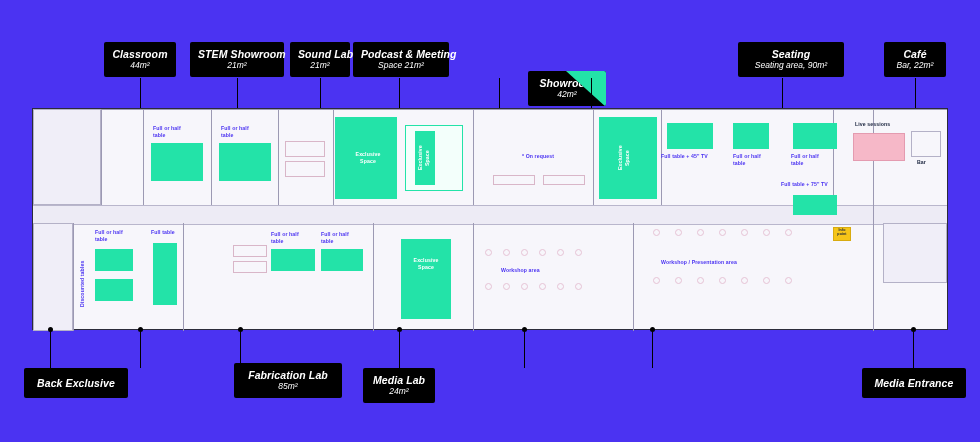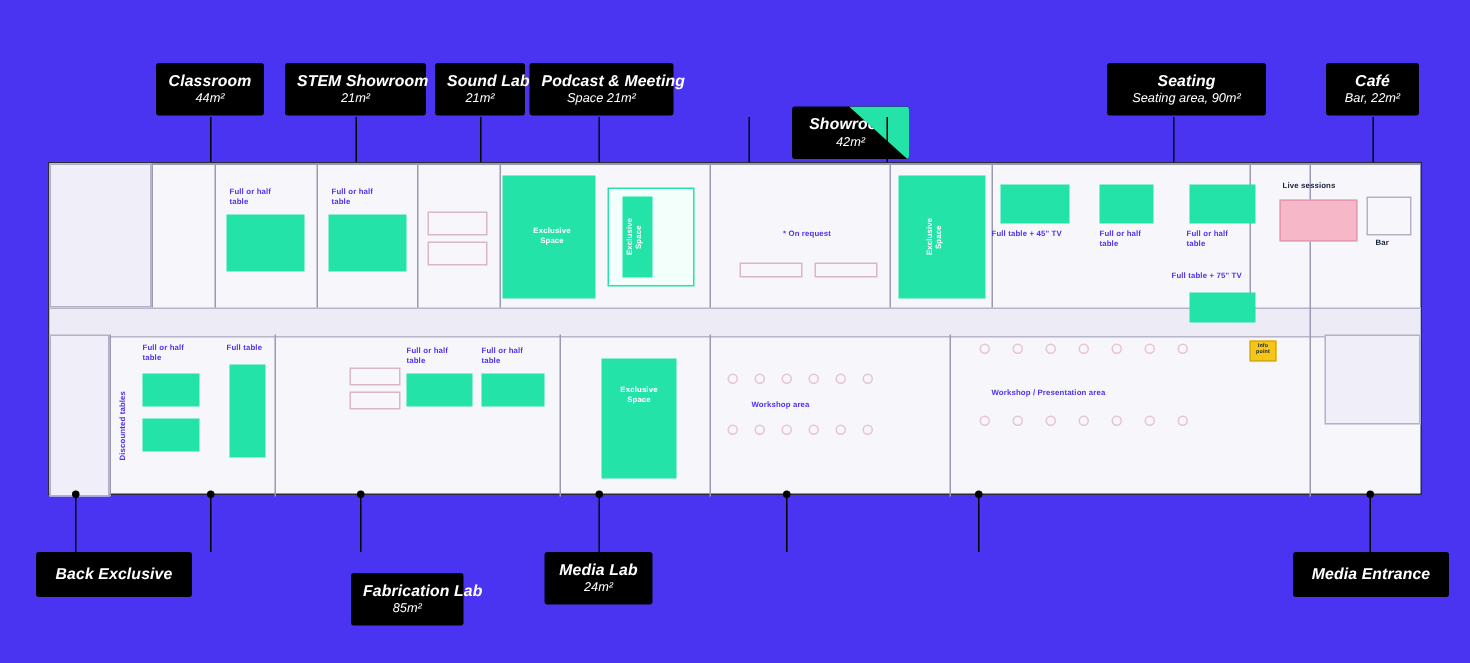--- a/index.html
+++ b/index.html
@@ -321,21 +321,21 @@
   <div class="leader-dot" style="left:48px;top:327px;"></div>
   <div class="callout" style="left:24px;top:368px;width:104px;padding:9px 8px;">
     <span class="t">Back Exclusive</span>
   </div>
 
   <div class="leader" style="left:140px;top:330px;height:38px;"></div>
   <div class="leader-dot" style="left:138px;top:327px;"></div>
 
   <div class="leader" style="left:240px;top:330px;height:38px;"></div>
   <div class="leader-dot" style="left:238px;top:327px;"></div>
-  <div class="callout" style="left:234px;top:382px;width:75px;text-align:center;">
+  <div class="callout" style="left:234px;top:363px;width:108px;text-align:center;">
     <span class="t">Fabrication Lab</span>
     <span class="s">85m²</span>
   </div>
 
   <div class="leader" style="left:399px;top:330px;height:38px;"></div>
   <div class="leader-dot" style="left:397px;top:327px;"></div>
   <div class="callout" style="left:363px;top:368px;width:72px;">
     <span class="t">Media Lab</span>
     <span class="s">24m²</span>
   </div>

